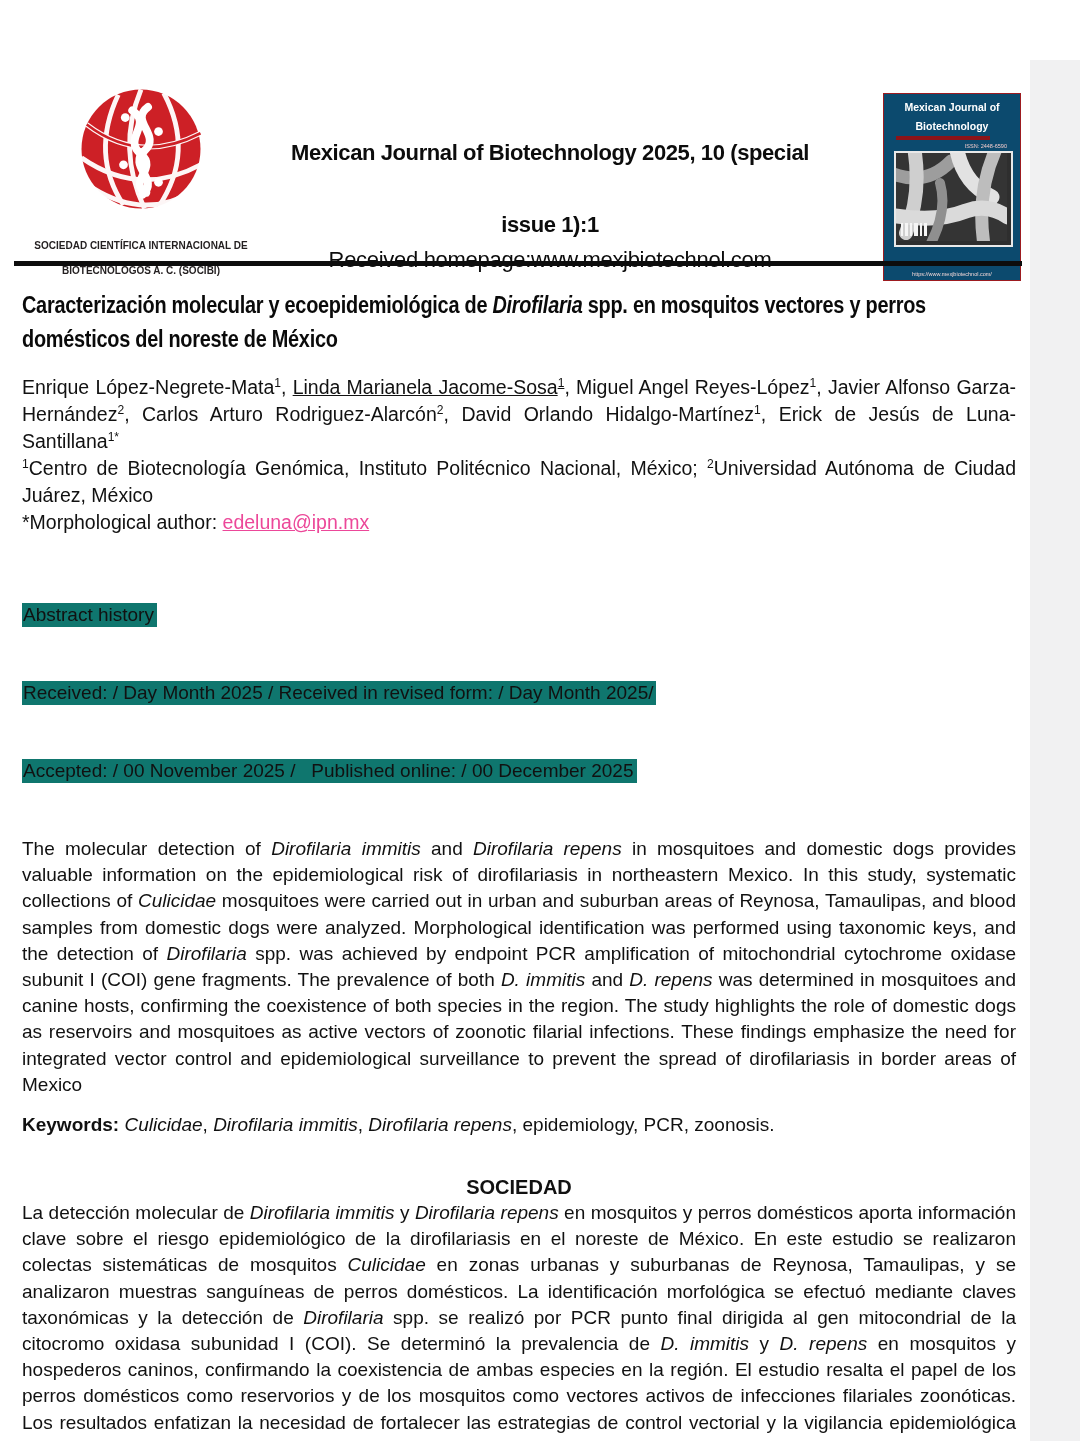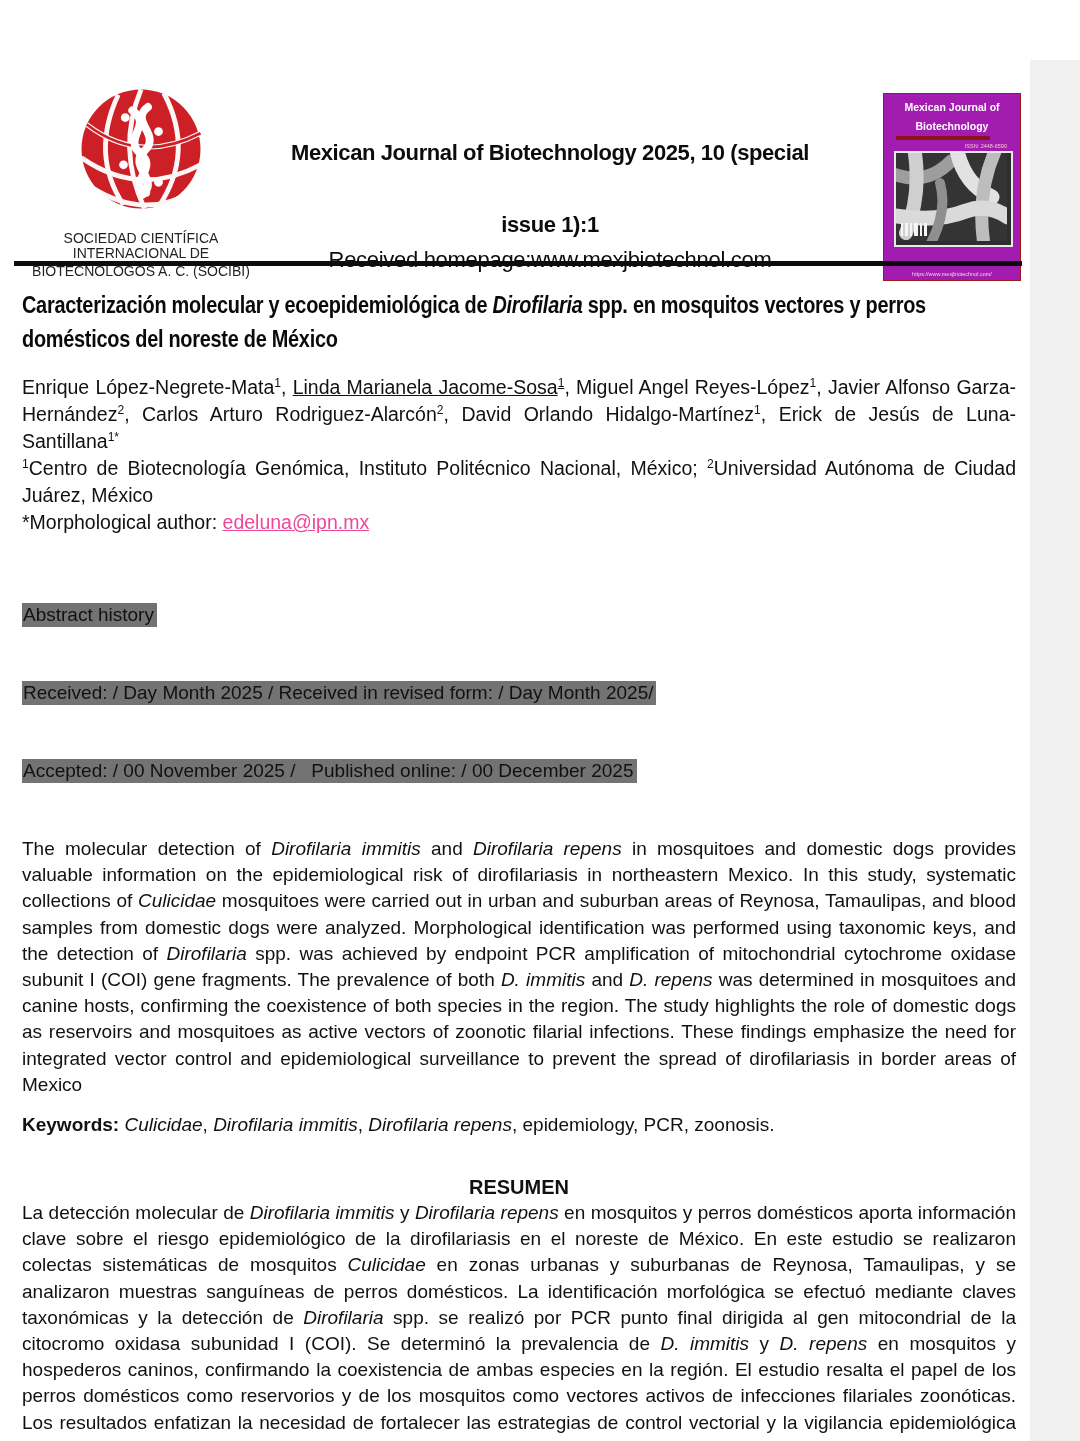--- a/index.html
+++ b/index.html
@@ -3,27 +3,27 @@
 <meta charset="utf-8">
 <style>
   html,body{margin:0;padding:0;background:#fff;}
   .screen{position:relative;width:1080px;height:1441px;background:#ffffff;overflow:hidden;
           font-family:"Liberation Sans","DejaVu Sans",sans-serif;color:#111;}
   .viewer-gutter{position:absolute;left:1030px;top:60px;width:50px;height:1381px;background:#f1f1f2;}
 
   
   .logo-block{position:absolute;left:15px;top:84px;width:252px;text-align:center;}
   .globe-svg{display:block;margin:0 auto;width:140px;height:144px;}
-  .society{font-weight:normal;font-size:14px;line-height:15px;color:#231f20;margin-top:3px;}
+  .society{font-weight:bold;font-size:10px;line-height:15px;color:#231f20;margin-top:10px;}
 
   .masthead-text{position:absolute;left:255px;top:98px;width:590px;text-align:center;}
   .mast-title{font-weight:bold;font-size:22px;line-height:35px;letter-spacing:-0.4px;color:#0c0c0c;margin-top:37px;}
   .mast-plain{font-size:22px;line-height:35px;letter-spacing:-0.3px;color:#0c0c0c;}
 
-  .cover{position:absolute;left:883px;top:93px;width:138px;height:188px;background:#a21caf;border:1px solid #9d1b20;box-sizing:border-box;}
+  .cover{position:absolute;left:883px;top:93px;width:138px;height:188px;background:#0c4a6e;border:1px solid #9d1b20;box-sizing:border-box;}
   .cover-title{color:#fff;font-weight:bold;font-size:10.5px;line-height:12px;text-align:center;margin-top:7px;}
   .cover-bar{width:94px;height:4px;background:#8c1419;margin:4px 0 0 12px;}
   .cover-issn{color:#f3cccc;font-size:5.5px;text-align:right;padding-right:13px;margin-top:3px;}
   .cover-img{position:absolute;left:10px;top:57px;width:115px;height:92px;border:2px solid #e9e9e9;background:#2e2e2e;overflow:hidden;}
   .cover-url{position:absolute;bottom:3px;left:0;width:100%;text-align:center;color:#f2d7d7;font-size:5.5px;}
 
   .rule{position:absolute;left:14px;top:261px;width:1008px;height:5px;background:#0d0d0d;}
 
   
   .article{position:absolute;left:22px;top:288px;width:994px;}
@@ -34,21 +34,21 @@
   .history{margin-top:14px;font-size:19px;line-height:26px;white-space:pre-wrap;}
   .section-head{margin-top:20px;margin-bottom:0;text-align:center;font-weight:bold;font-size:20px;line-height:26px;}
   .body-par{margin:0;font-size:19px;line-height:26.2px;text-align:justify;}
   .keywords{margin-top:14px;font-size:19px;line-height:26px;}
   .resumen-head{margin-top:36px;}
 
   .it{font-style:italic;}
   .bd{font-weight:bold;}
   .ul{text-decoration:underline;}
   .lnk{color:#ec4899;text-decoration:underline;cursor:pointer;}
-  .hl{background:#737373;padding:1px 3px 2px 1px;}
+  .hl{background:#0f766e;padding:1px 3px 2px 1px;}
   sup{font-size:62%;line-height:0;vertical-align:super;}
 </style>
 </head>
 <body>
 
 <div class="screen">
 
   <div class="viewer-gutter"></div>
 
   <div class="logo-block">
@@ -130,17 +130,17 @@
     <div class="history">
       <div><span class="hl">Abstract history</span></div>
       <div><span class="hl">Received: / Day Month 2025 / Received in revised form: / Day Month 2025/</span></div>
       <div><span class="hl">Accepted: / 00 November 2025 /&nbsp;&nbsp; Published online: / 00 December 2025</span></div>
     </div>
 
     <p class="body-par"><span>The molecular detection of </span><span class="it">Dirofilaria immitis</span><span> and </span><span class="it">Dirofilaria repens</span><span> in mosquitoes and domestic dogs provides valuable information on the epidemiological risk of dirofilariasis in northeastern Mexico. In this study, systematic collections of </span><span class="it">Culicidae</span><span> mosquitoes were carried out in urban and suburban areas of Reynosa, Tamaulipas, and blood samples from domestic dogs were analyzed. Morphological identification was performed using taxonomic keys, and the detection of </span><span class="it">Dirofilaria</span><span> spp. was achieved by endpoint PCR amplification of mitochondrial cytochrome oxidase subunit I (COI) gene fragments. The prevalence of both </span><span class="it">D. immitis</span><span> and </span><span class="it">D. repens</span><span> was determined in mosquitoes and canine hosts, confirming the coexistence of both species in the region. The study highlights the role of domestic dogs as reservoirs and mosquitoes as active vectors of zoonotic filarial infections. These findings emphasize the need for integrated vector control and epidemiological surveillance to prevent the spread of dirofilariasis in border areas of Mexico</span></p>
 
     <p class="keywords"><span class="bd">Keywords: </span><span class="it">Culicidae</span><span>, </span><span class="it">Dirofilaria immitis</span><span>, </span><span class="it">Dirofilaria repens</span><span>, epidemiology, PCR, zoonosis.</span></p>
 
-    <h2 class="section-head resumen-head">RESUMEN</h2>
+    <h2 class="section-head resumen-head">SOCIEDAD</h2>
     <p class="body-par"><span>La detección molecular de </span><span class="it">Dirofilaria immitis</span><span> y </span><span class="it">Dirofilaria repens</span><span> en mosquitos y perros domésticos aporta información clave sobre el riesgo epidemiológico de la dirofilariasis en el noreste de México. En este estudio se realizaron colectas sistemáticas de mosquitos </span><span class="it">Culicidae</span><span> en zonas urbanas y suburbanas de Reynosa, Tamaulipas, y se analizaron muestras sanguíneas de perros domésticos. La identificación morfológica se efectuó mediante claves taxonómicas y la detección de </span><span class="it">Dirofilaria</span><span> spp. se realizó por PCR punto final dirigida al gen mitocondrial de la citocromo oxidasa subunidad I (COI). Se determinó la prevalencia de </span><span class="it">D. immitis</span><span> y </span><span class="it">D. repens</span><span> en mosquitos y hospederos caninos, confirmando la coexistencia de ambas especies en la región. El estudio resalta el papel de los perros domésticos como reservorios y de los mosquitos como vectores activos de infecciones filariales zoonóticas. Los resultados enfatizan la necesidad de fortalecer las estrategias de control vectorial y la vigilancia epidemiológica para prevenir la diseminación de la dirofilariosis en zonas fronterizas de México..</span></p>
 
   </div>
 </div>
 
 </body></html>

